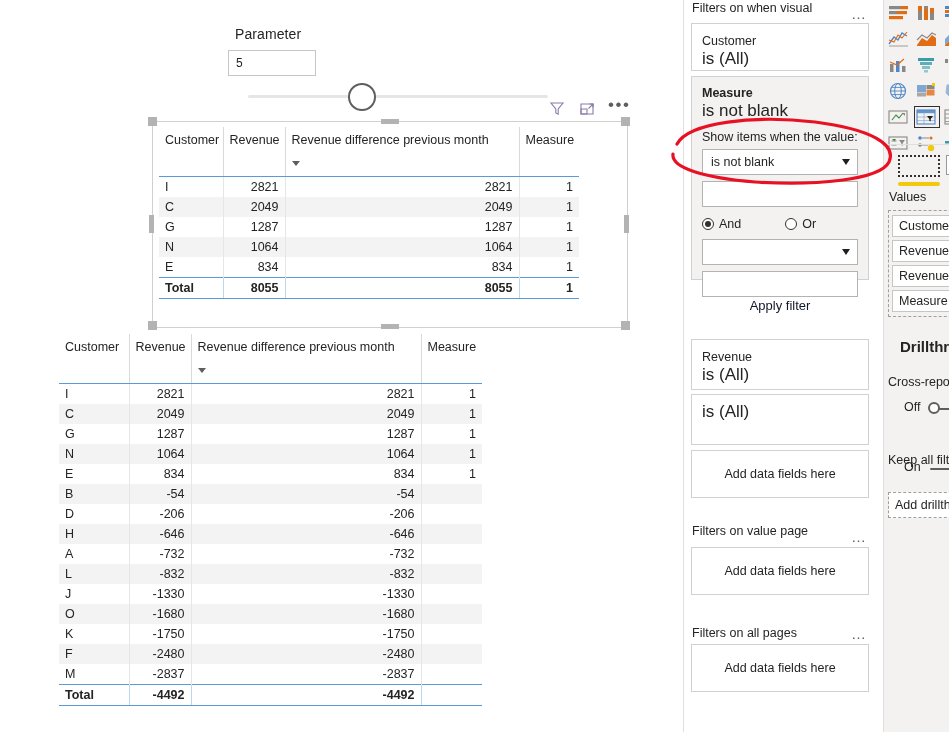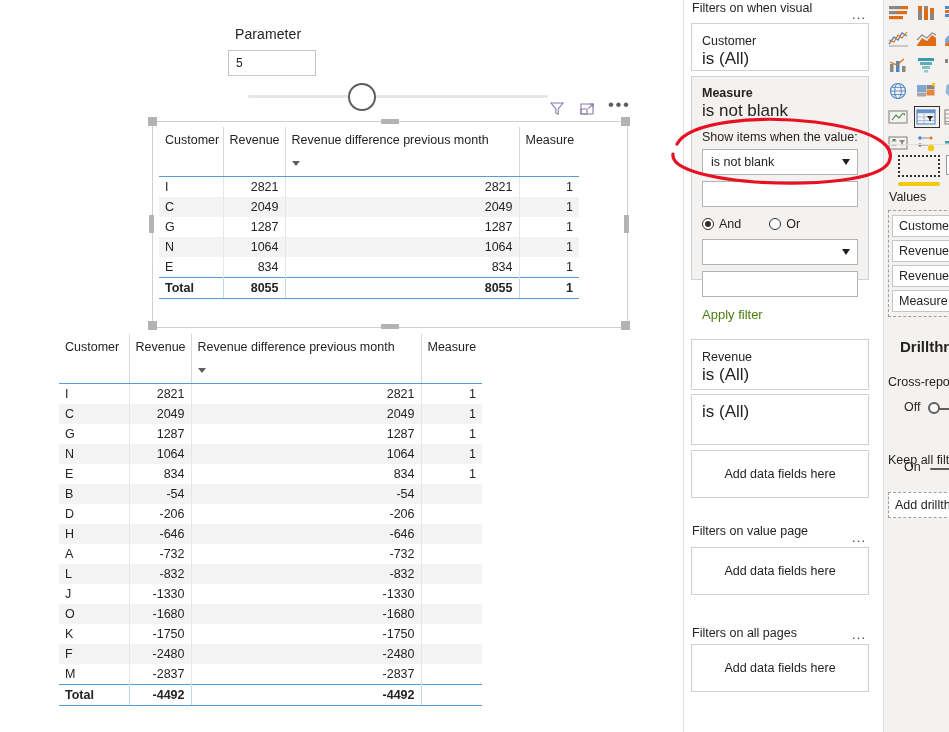--- a/index.html
+++ b/index.html
@@ -131,21 +131,21 @@
   .f-select .car {
     position:absolute; right:7px; top:9px; width:0;height:0;
     border-left:4px solid transparent;border-right:4px solid transparent;border-top:6px solid #201f1e;
   }
   .f-textbox { height:26px; border:1px solid #b3b3b3; background:#fff; margin-top:6px; }
   .f-radios { display:flex; align-items:center; margin:10px 0 8px 0; font-size:12.5px; }
   .radio { width:12px;height:12px;border:1px solid #323130;border-radius:50%;display:inline-block;
            position:relative; margin-right:5px; background:#fff; }
   .radio.on::after { content:""; position:absolute; left:2px; top:2px; width:6px;height:6px;
                      border-radius:50%; background:#323130; }
-  .f-apply { text-align:left; color:#4d7c0f; font-size:13px; margin-top:10px; }
+  .f-apply { text-align:center; color:#0f172a; font-size:13px; margin-top:1px; }
 
   
   .vis-pane {
     position:absolute; left:883px; top:0; width:66px; height:732px;
     background:#f3f2f1; border-left:1px solid #e1dfdd;padding-left:28px;
   }
   .vis-grid {
     position:absolute; left:3px; top:3px; width:63px;
     display:grid; grid-template-columns:repeat(3, 24px); gap:6px 4px;
   }
@@ -435,21 +435,21 @@
 
       <div class="f-select">
         <span>is not blank</span>
         <span class="car"></span>
       </div>
 
       <div class="f-textbox"></div>
 
       <div class="f-radios">
         <span class="radio on"></span>
-        <span style="margin-right:28px;">And</span>
+        <span style="margin-right:44px;">And</span>
         <span class="radio"></span>
         <span>Or</span>
       </div>
 
       <div class="f-select">
         <span></span>
         <span class="car"></span>
       </div>
 
       <div class="f-textbox"></div>

